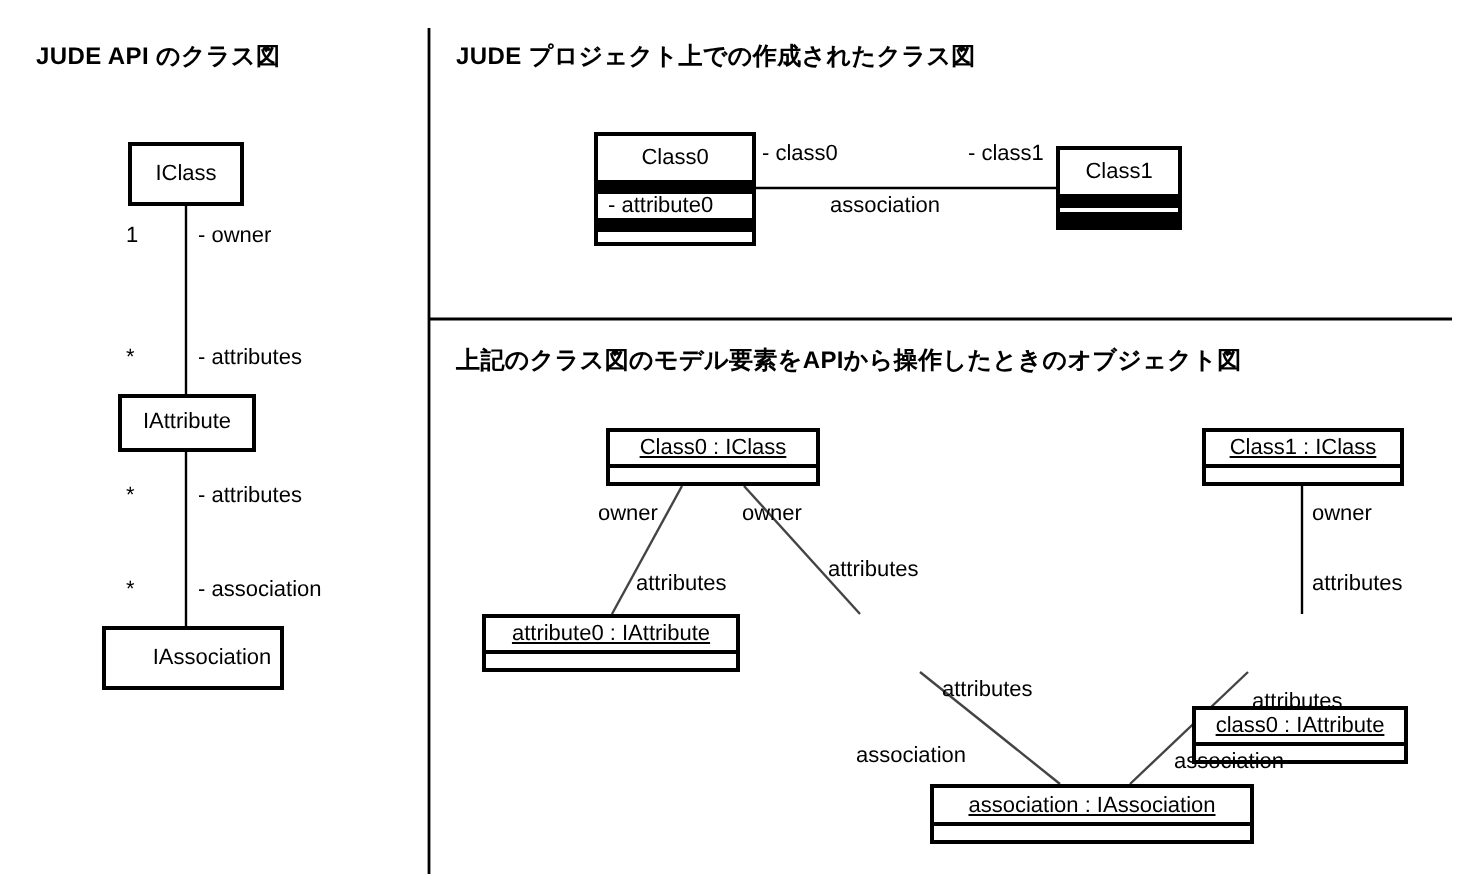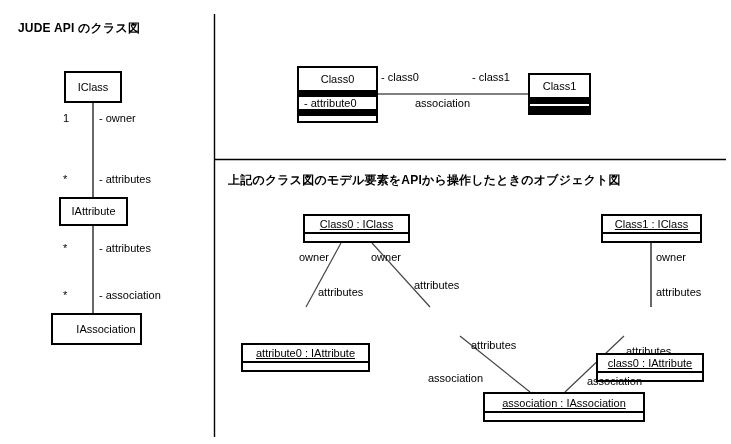--- a/index.html
+++ b/index.html
@@ -148,69 +148,70 @@
   <div class="mult-label" style="left:63px; top:243px;">*</div>
   <div class="edge-label" style="left:99px; top:243px;">- attributes</div>
 
   <div class="mult-label" style="left:63px; top:290px;">*</div>
   <div class="edge-label" style="left:99px; top:290px;">- association</div>
 
   <div class="uml-box" style="left:51px; top:313px; width:91px; height:32px;padding-left:19px;">
     <div class="cmp" style="flex:1 1 auto;">IAssociation</div>
   </div>
 
+  <div class="panel-title" style="left:228px; top:20px;">JUDE プロジェクト上での作成されたクラス図</div>
 
   <div class="uml-box" style="left:297px; top:66px; width:81px; height:57px;">
     <div class="cmp" style="height:22px;">Class0</div>
     <div class="cmp left-align" style="height:19px;">- attribute0</div>
     <div class="cmp" style="flex:1 1 auto;"></div>
   </div>
 
   <div class="uml-box" style="left:528px; top:73px; width:63px; height:42px;">
     <div class="cmp" style="height:22px;">Class1</div>
     <div class="cmp" style="height:9px;"></div>
     <div class="cmp" style="flex:1 1 auto;"></div>
   </div>
 
   <div class="edge-label" style="left:381px; top:72px;">- class0</div>
-  <div class="edge-label" style="left:472px; top:72px;text-align:center;">- class1</div>
+  <div class="edge-label" style="left:484px; top:72px;text-align:center;">- class1</div>
   <div class="edge-label" style="left:415px; top:98px;">association</div>
 
   <div class="panel-title" style="left:228px; top:172px;">上記のクラス図のモデル要素をAPIから操作したときのオブジェクト図</div>
 
   <div class="obj-box" style="left:303px; top:214px; width:107px; height:29px;">
     <div class="obj-name">
       <span>Class0 : IClass</span>
     </div>
     <div class="obj-slot"></div>
   </div>
 
   <div class="obj-box" style="left:601px; top:214px; width:101px; height:29px;">
     <div class="obj-name">
       <span>Class1 : IClass</span>
     </div>
     <div class="obj-slot"></div>
   </div>
 
-  <div class="obj-box" style="left:241px; top:307px; width:129px; height:29px;margin-top:36px;">
+  <div class="obj-box" style="left:241px; top:307px; width:129px; height:29px;">
     <div class="obj-name">
       <span>attribute0 : IAttribute</span>
     </div>
     <div class="obj-slot"></div>
   </div>
 
 
   <div class="obj-box" style="left:596px; top:307px; width:108px; height:29px;margin-top:46px;">
     <div class="obj-name">
       <span>class0 : IAttribute</span>
     </div>
     <div class="obj-slot"></div>
   </div>
 
-  <div class="obj-box" style="left:483px; top:392px; width:162px; height:30px;">
+  <div class="obj-box" style="left:465px; top:392px; width:162px; height:30px;">
     <div class="obj-name">
       <span>association : IAssociation</span>
     </div>
     <div class="obj-slot"></div>
   </div>
 
   <div class="edge-label" style="left:299px; top:252px;">owner</div>
   <div class="edge-label" style="left:371px; top:252px;">owner</div>
   <div class="edge-label" style="left:318px; top:287px;">attributes</div>
   <div class="edge-label" style="left:414px; top:280px;">attributes</div>

